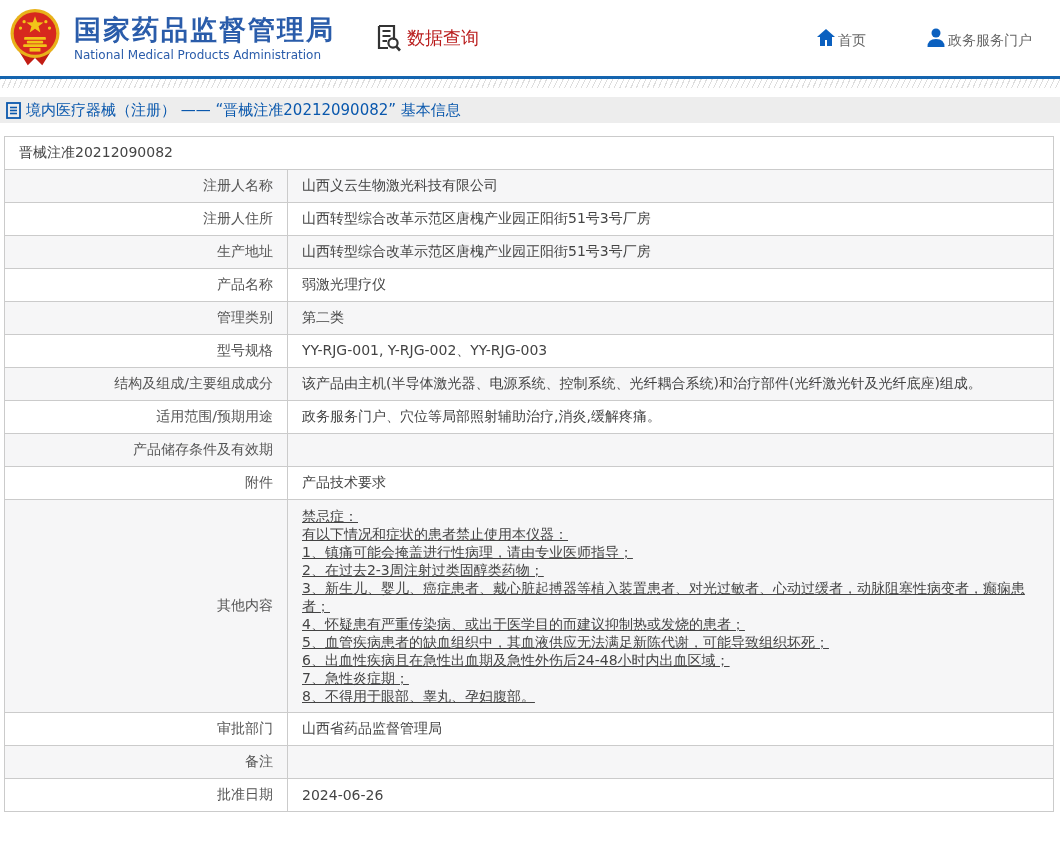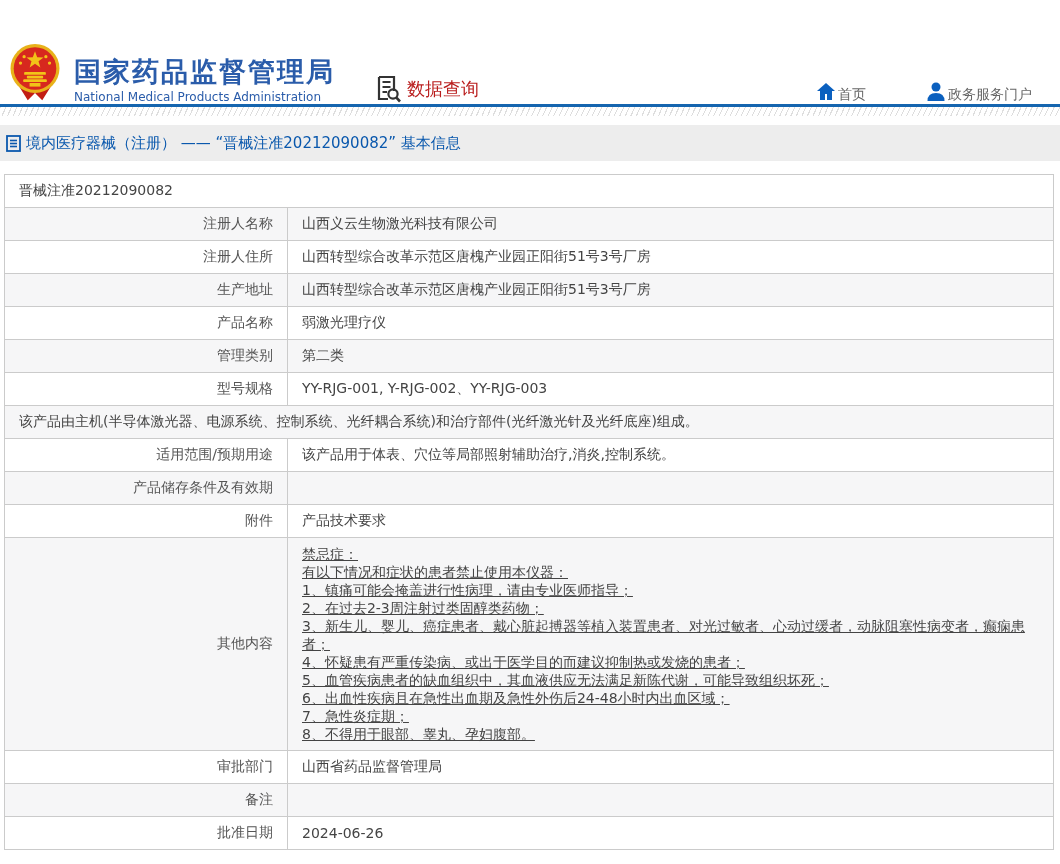--- a/index.html
+++ b/index.html
@@ -1,37 +1,37 @@
 <!DOCTYPE html>
 <html><head>
 <meta charset="utf-8">
 <style>
   * { margin:0; padding:0; box-sizing:border-box; }
   html,body { width:1060px; height:864px; overflow:hidden; background:#fff;
               font-family:"DejaVu Sans","Liberation Sans",sans-serif; }
 
   
-  .header { display:flex; align-items:flex-end; height:104px; background:#fff; padding:0 28px 0 6px; }
+  .header { display:flex; align-items:center; height:76px; background:#fff; padding:0 28px 0 6px; }
   .logo { width:58px; height:62px; flex:0 0 auto; cursor:pointer; }
   .title-block { margin-left:10px; }
   .site-title { font-size:27px; font-weight:bold; color:#2a5caa; letter-spacing:2px; line-height:30px; }
   .site-subtitle { font-size:12px; color:#2a5caa; margin-top:3px; }
   .query-block { display:flex; align-items:center; margin-left:38px; cursor:pointer; }
   .query-icon { width:30px; height:30px; margin-right:4px; }
   .query-label { font-size:18px; color:#b91c1c; }
   .header-spacer { flex:1; }
   .nav-item { display:flex; flex-direction:row; align-items:center; margin-left:58px; cursor:pointer; }
   .nav-icon { width:24px; height:24px; }
   .nav-label { font-size:14px; color:#666; margin-top:6px; white-space:nowrap; }
 
   
   .blue-line { height:3px; background:#1565af; }
   .hatch-band { height:9px; background:repeating-linear-gradient(115deg,#dedede 0px,#dedede 1px,#ffffff 1px,#ffffff 5px); }
   .gap-sm { height:9px; background:#fff; }
-  .breadcrumb-band { height:36px; background:#ededed; display:flex; align-items:center; padding-left:6px; }
+  .breadcrumb-band { height:26px; background:#ededed; display:flex; align-items:center; padding-left:6px; }
   .crumb-icon { width:15px; height:17px; margin-right:5px; flex:0 0 auto; }
   .breadcrumb-text { font-size:15px; color:#0a58ad; }
   .gap-md { height:13px; background:#fff; }
 
   
   .info-table { margin:0 6px 0 4px; border:1px solid #cbcbcb; border-bottom:none; }
   .t-row { display:flex; border-bottom:1px solid #cbcbcb; background:#fff; }
   .t-row:nth-child(even) { background:#f6f6f7; }
   .t-label { width:283px; flex:0 0 auto; text-align:right; padding:7px 14px 7px 6px;
              font-size:14px; color:#555; border-right:1px solid #cbcbcb;
@@ -126,25 +126,26 @@
   </div>
   <div class="t-row">
     <div class="t-label">管理类别</div>
     <div class="t-value">第二类</div>
   </div>
   <div class="t-row">
     <div class="t-label">型号规格</div>
     <div class="t-value">YY-RJG-001, Y-RJG-002、YY-RJG-003</div>
   </div>
   <div class="t-row">
+    <div class="t-label">结构及组成/主要组成成分</div>
     <div class="t-value">该产品由主机(半导体激光器、电源系统、控制系统、光纤耦合系统)和治疗部件(光纤激光针及光纤底座)组成。</div>
   </div>
   <div class="t-row">
     <div class="t-label">适用范围/预期用途</div>
-    <div class="t-value">该产品用于体表、穴位等局部照射辅助治疗,消炎,控制系统。</div>
+    <div class="t-value">政务服务门户、穴位等局部照射辅助治疗,消炎,缓解疼痛。</div>
   </div>
   <div class="t-row">
     <div class="t-label">产品储存条件及有效期</div>
     <div class="t-value"></div>
   </div>
   <div class="t-row">
     <div class="t-label">附件</div>
     <div class="t-value">产品技术要求</div>
   </div>
   <div class="t-row">

